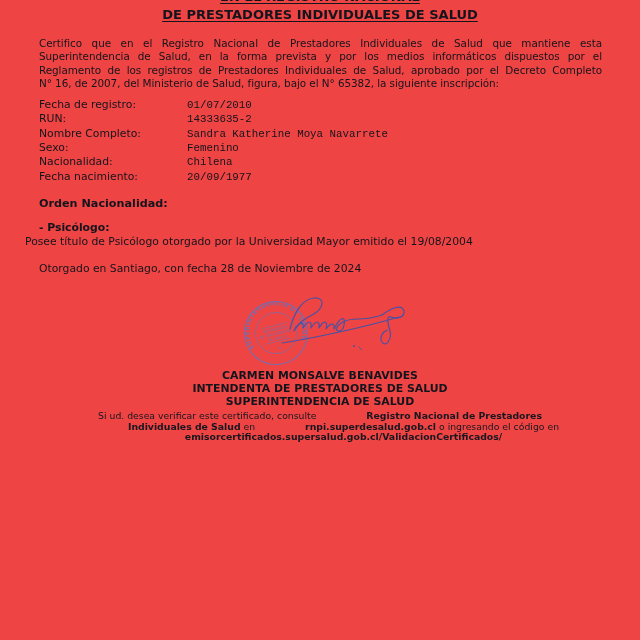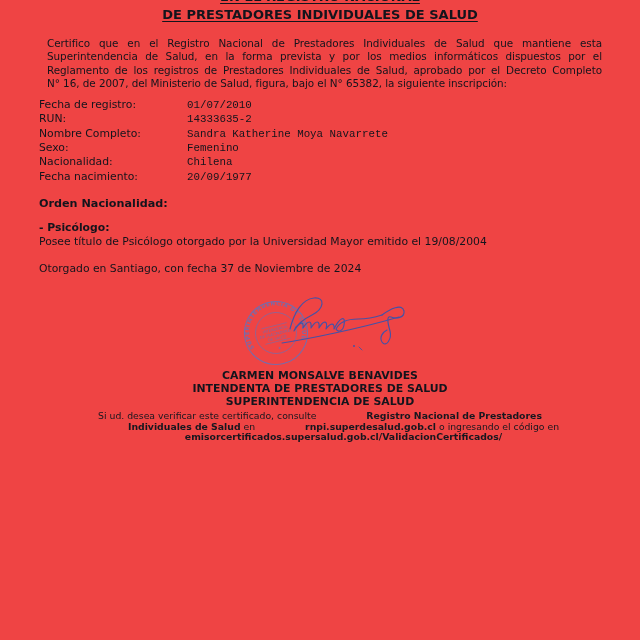--- a/index.html
+++ b/index.html
@@ -13,31 +13,31 @@
   .doc-title{
     position:absolute;left:0;right:0;top:-12px;
     text-align:center;font-weight:bold;font-size:13px;line-height:17.5px;
   }
   .doc-title .t-line{text-decoration:underline;text-decoration-thickness:1px;text-underline-offset:2px;}
   
   .cert-para{
     position:absolute;left:39px;width:563px;top:37px;
     font-size:10.4px;line-height:13.4px;letter-spacing:-0.05px;
   }
-  .cert-para .pline{text-align:justify;margin-left:8px;}
+  .cert-para .pline{text-align:justify;}
   .cert-para .pline.just{text-align-last:justify;}
   
   .fields{position:absolute;left:39px;top:98px;font-size:10.8px;line-height:14.35px;}
   .frow{display:flex;}
   .flabel{width:148px;flex:0 0 148px;}
   .fvalue{white-space:nowrap;font-family:Liberation Mono, monospace;}
   
   .order-heading{position:absolute;left:39px;top:197px;font-size:11.2px;font-weight:bold;}
   .order-item-title{position:absolute;left:39px;top:221px;font-size:10.8px;font-weight:bold;}
-  .order-item-detail{position:absolute;left:39px;top:235px;font-size:10.8px;}
+  .order-item-detail{position:absolute;left:25px;top:235px;font-size:10.8px;}
   .issued-line{position:absolute;left:39px;top:262px;font-size:10.8px;}
   
   .stamp-wrap{position:absolute;left:236px;top:291px;width:185px;height:82px;}
   .stamp-ring{stroke:#6a70b6;fill:none;}
   .stamp-text{fill:#6a70b6;}
   .sig-stroke{stroke:#4552a6;fill:none;stroke-linecap:round;stroke-linejoin:round;}
   
   .signatory{
     position:absolute;left:0;right:0;top:369px;text-align:center;
     font-weight:bold;font-size:10.9px;line-height:13.1px;
@@ -90,21 +90,21 @@
     <div class="frow">
       <span class="flabel">Fecha nacimiento:</span>
       <span class="fvalue">20/09/1977</span>
     </div>
   </div>
 
   <div class="order-heading">Orden Nacionalidad:</div>
   <div class="order-item-title">- Psicólogo:</div>
   <div class="order-item-detail">Posee título de Psicólogo otorgado por la Universidad Mayor emitido el 19/08/2004</div>
 
-  <div class="issued-line">Otorgado en Santiago, con fecha 37 de Noviembre de 2024</div>
+  <div class="issued-line">Otorgado en Santiago, con fecha 28 de Noviembre de 2024</div>
 
   <div class="stamp-wrap">
     <svg width="185" height="82" viewBox="0 0 185 82">
       <defs>
         <path id="ringPath" d="M 16.5,53 A 26.5,26.5 0 1 1 63.5,53"></path>
       </defs>
       <g transform="rotate(-14 40 42)" opacity="0.88">
         <circle class="stamp-ring" cx="40" cy="42" r="31.5" stroke-width="1.1"></circle>
         <circle class="stamp-ring" cx="40" cy="42" r="20.5" stroke-width="0.7"></circle>
         <text class="stamp-text" font-size="5.4" letter-spacing="0.6" font-weight="bold">

